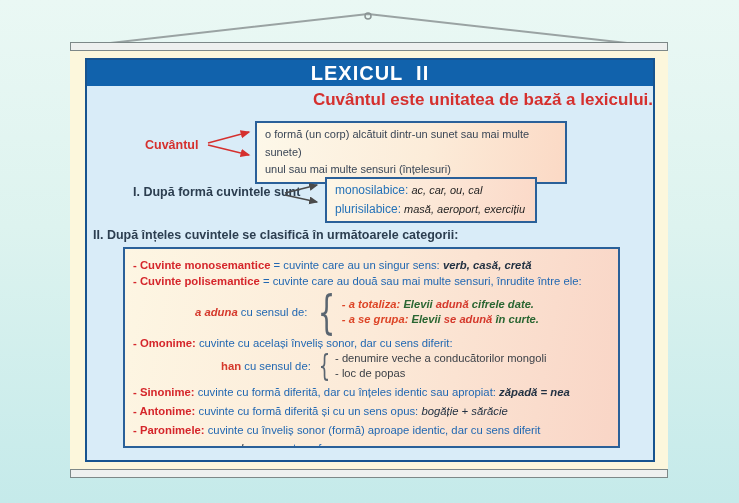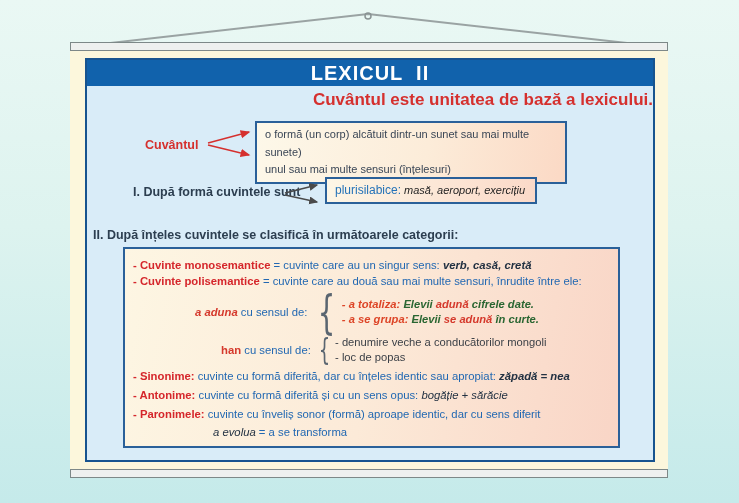--- a/index.html
+++ b/index.html
@@ -100,20 +100,24 @@
           <marker id="da" markerWidth="8" markerHeight="8" refX="6" refY="3" orient="auto">
             <path d="M0,0 L7,3 L0,6 z" fill="#4a4a4a"></path>
           </marker>
         </defs>
         <line x1="2" y1="11" x2="34" y2="3" stroke="#4a4a4a" stroke-width="1.3" marker-end="url(#da)"></line>
         <line x1="2" y1="13" x2="34" y2="20" stroke="#4a4a4a" stroke-width="1.3" marker-end="url(#da)"></line>
       </svg>
 
       <div class="s1-box">
         <div>
+          <span class="blue-label">monosilabice:</span>
+          <span class="dark-ex">ac, car, ou, cal</span>
+        </div>
+        <div>
           <span class="blue-label">plurisilabice:</span>
           <span class="dark-ex">masă, aeroport, exercițiu</span>
         </div>
       </div>
 
       <div class="s2-heading">II. După înțeles cuvintele se clasifică în următoarele categorii:</div>
 
       <div class="big-box">
 
         <div class="row">
@@ -130,20 +134,23 @@
           <div>
             <div class="sense-line">
               <span class="sense-term">- a totaliza: </span><span class="green-ex">Elevii </span><span class="red-hl">adună</span><span class="green-ex"> cifrele date.</span>
             </div>
             <div class="sense-line">
               <span class="sense-term">- a se grupa: </span><span class="green-ex">Elevii </span><span class="red-hl">se adună</span><span class="green-ex"> în curte.</span>
             </div>
           </div>
         </div>
 
+        <div class="row">
+          <span class="term">- Omonime:</span><span class="bluetxt"> cuvinte cu același înveliș sonor, dar cu sens diferit:</span>
+        </div>
 
         <div class="group han-group">
           <span class="group-label"><span class="red-word-up">han</span><span class="bluetxt"> cu sensul de: </span></span>
           <span class="brace brace-2">{</span>
           <div>
             <div class="han-sense">- denumire veche a conducătorilor mongoli</div>
             <div class="han-sense">- loc de popas</div>
           </div>
         </div>
 

